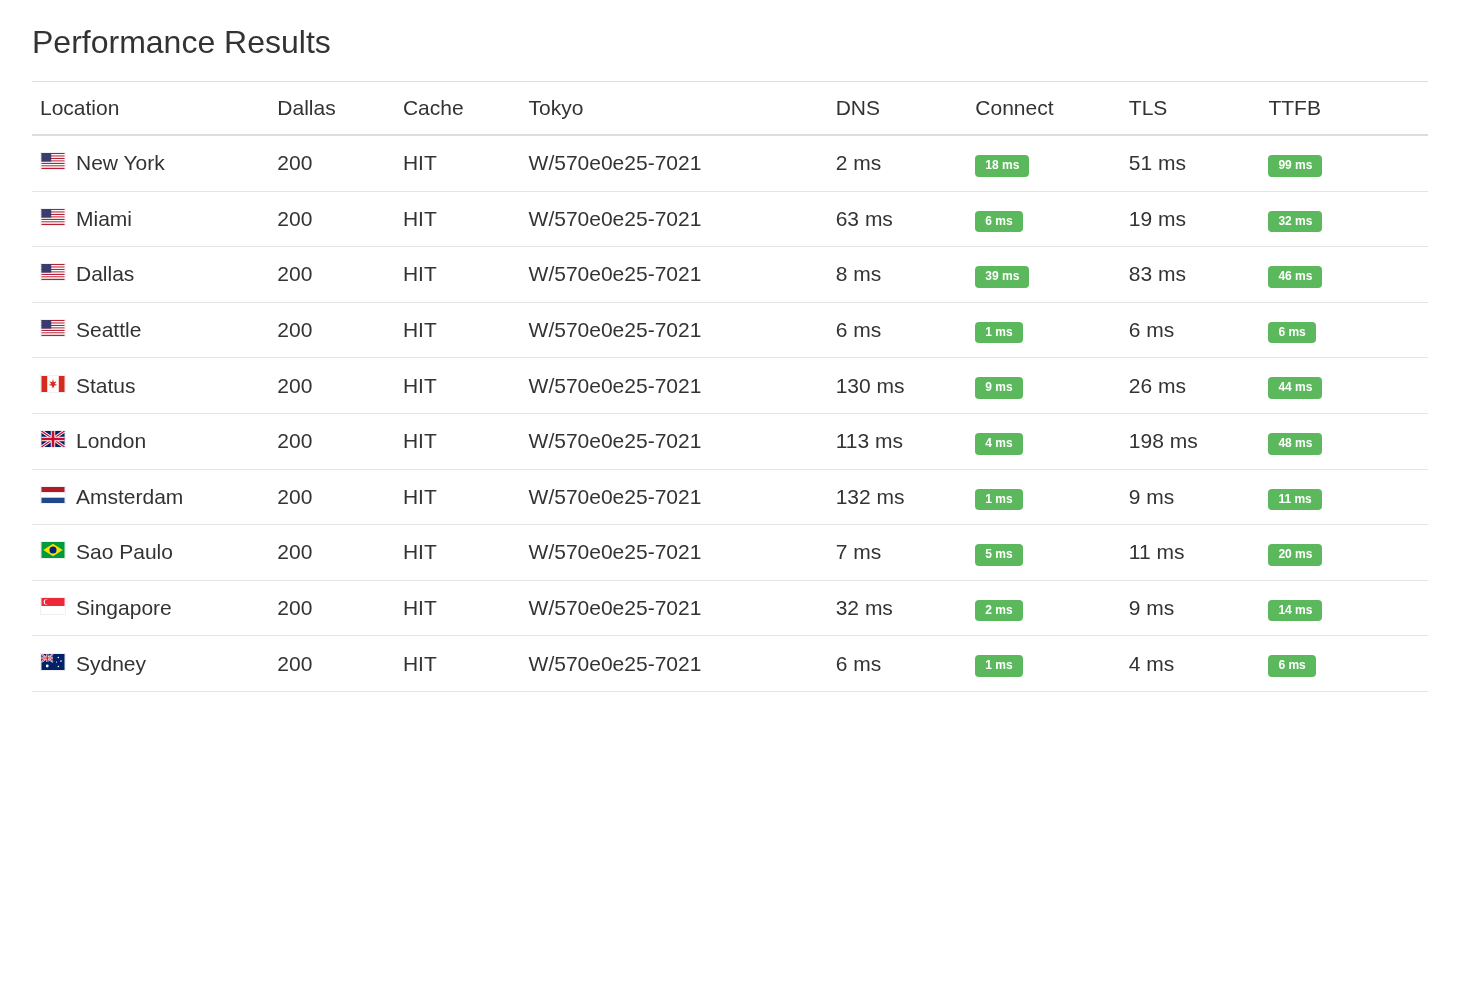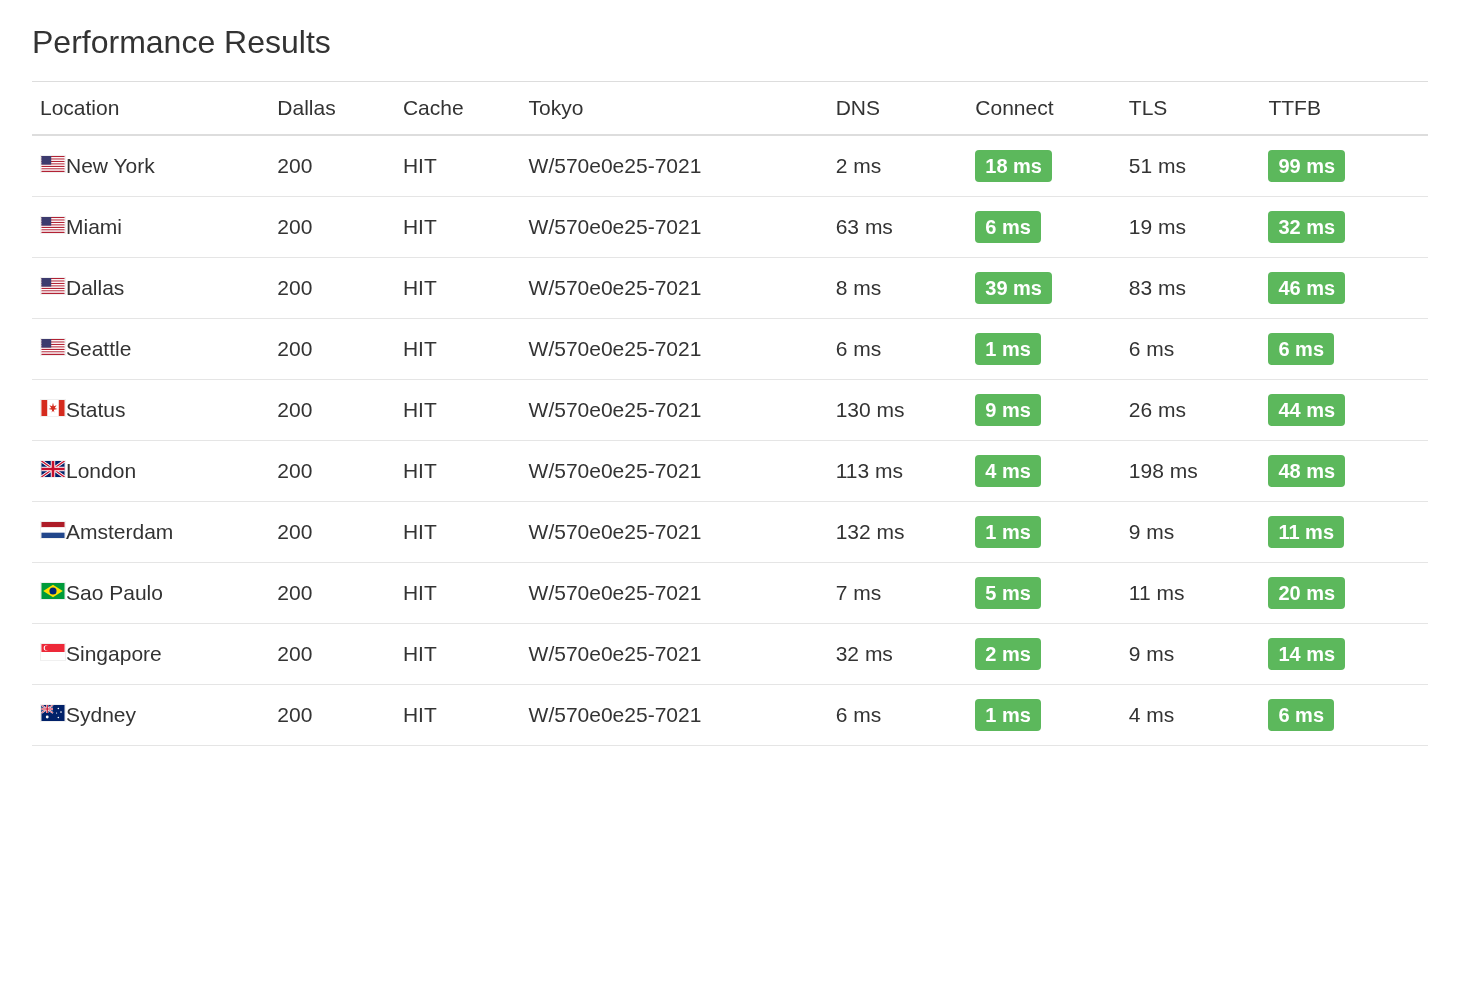--- a/index.html
+++ b/index.html
@@ -29,33 +29,33 @@
     border-top: 1px solid #ddd;
     border-bottom: 2px solid #ddd;
     color: #333;
   }
   tbody td {
     padding: 14px 8px;
     border-bottom: 1px solid #e5e5e5;
     vertical-align: middle;
     color: #333;
   }
-  .loc-cell { display:flex; align-items:flex-end; }
+  .loc-cell { display:flex; align-items:flex-end; gap:10px; }
   .flag {
     width: 26px;
     height: 18px;
     display: inline-block;
     flex-shrink: 0;
     border: 1px solid rgba(0,0,0,0.06);
   }
   .badge {
     display: inline-block;
     background: #5cb85c;
     color: #fff;
-    font-size: 20px;
+    font-size: 12px;
     font-weight: 700;
     padding: 3px 10px;
     border-radius: 4px;
     line-height: 1.3;
   }
   
   col.c-loc    { width: 17%; }
   col.c-status { width: 9%; }
   col.c-cache  { width: 9%; }
   col.c-etag   { width: 22%; }

